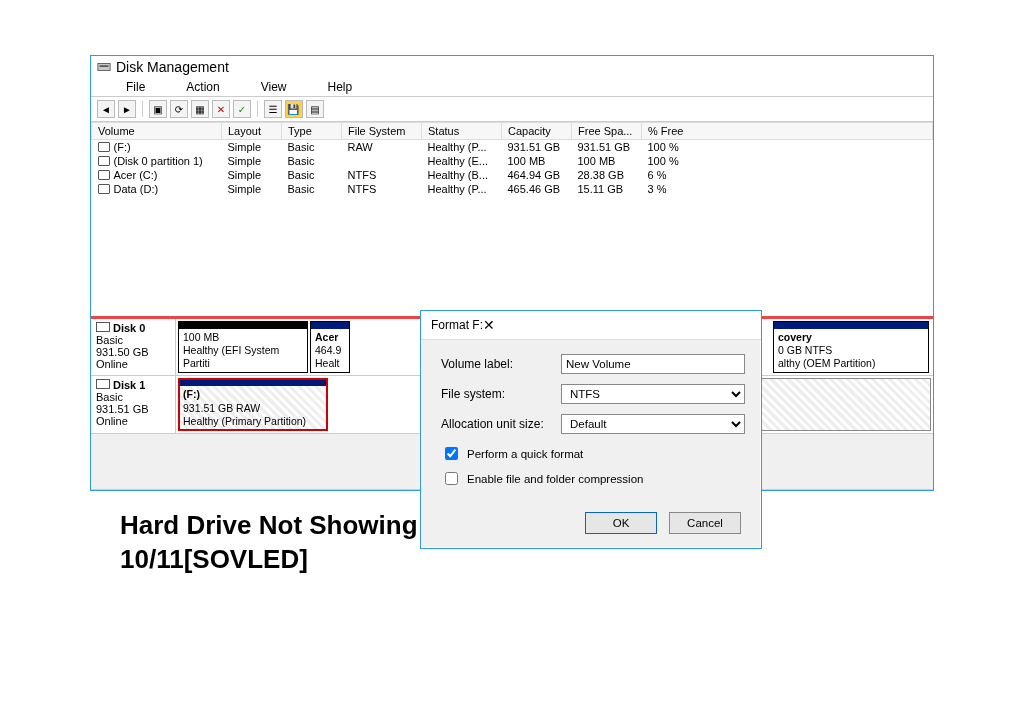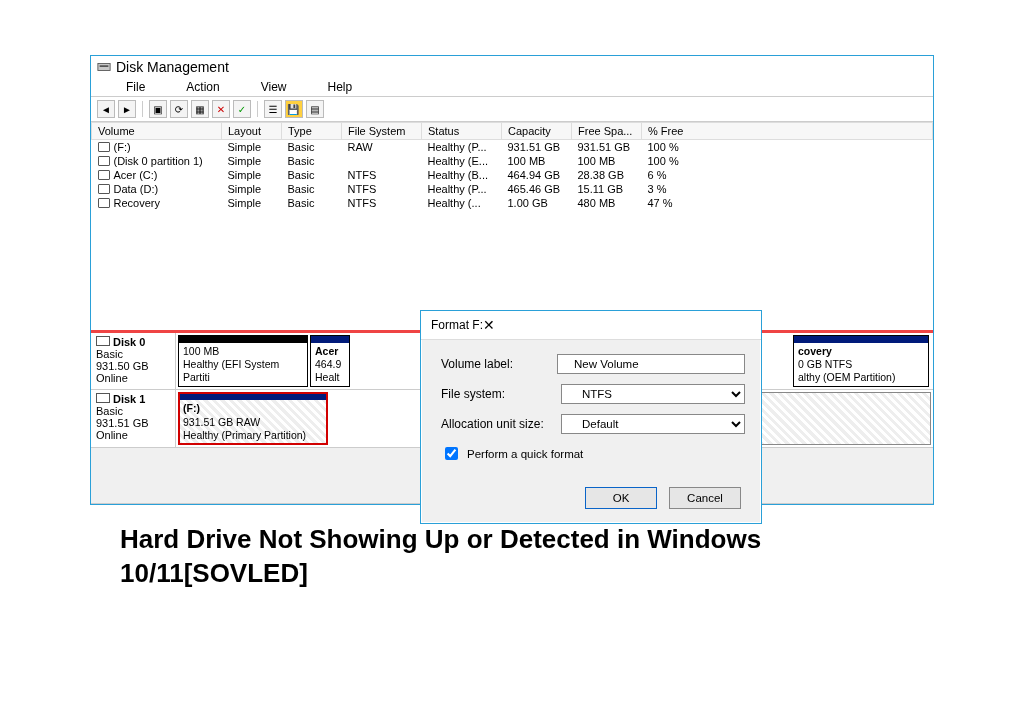--- a/index.html
+++ b/index.html
@@ -30,21 +30,21 @@
   .part.raw .body { background: repeating-linear-gradient(45deg, #eee, #eee 3px, #fff 3px, #fff 6px); }
   .part.red { outline: 2px solid #d10000; outline-offset: -2px; }
   .cdrow .disk-parts { background: #f0f0f0; }
   
   .dialog { position: absolute; left: 420px; top: 310px; width: 342px; border: 1px solid #2aa0d8; background: #f0f0f0; box-shadow: 0 0 0 1px #fff inset; z-index: 10; }
   .dlg-title { display: flex; justify-content: flex-start; align-items: center; background: #fff; padding: 6px 10px; font-size: 12px; border-bottom: 1px solid #ddd; }
   .dlg-close { font-size: 14px; cursor: default; }
   .dlg-body { padding: 14px 16px 4px 20px; }
   .dlg-row { display: flex; align-items: center; margin-bottom: 10px; }
   .dlg-row label { width: 120px; font-size: 12px; }
-  .dlg-row input[type=text], .dlg-row select { flex: 1; height: 20px; border: 1px solid #888; font-size: 11.5px; padding: 0 16px; background: #fff; font-family: inherit; }
+  .dlg-row input[type=text], .dlg-row select { flex: 1; height: 20px; border: 1px solid #888; font-size: 11.5px; padding: 0 4px; background: #fff; font-family: inherit; }
   .dlg-chk { display: flex; align-items: center; margin: 6px 0 6px 0; font-size: 11.5px; gap: 6px; }
   .dlg-chk input { width: 13px; height: 13px; }
   .dlg-buttons { display: flex; justify-content: flex-end; gap: 12px; padding: 14px 20px; }
   .dlg-buttons button { width: 72px; height: 22px; border: 1px solid #888; background: #e6e6e6; font-size: 11.5px; font-family: inherit; }
   .dlg-buttons button.primary { border: 1.5px solid #0a64c8; }
   .headline { margin: 18px 30px 0 30px; font-size: 26px; font-weight: 700; line-height: 1.3; }
   .hatch { position:absolute; right:2px; top:2px; bottom:2px; width:180px; border:1px solid #888; background: repeating-linear-gradient(45deg,#eee,#eee 3px,#fff 3px,#fff 6px); }
 </style>
 </head>
 <body>
@@ -129,30 +129,20 @@
           <tr>
             <td><span class="vol-icon"></span>Data (D:)</td>
             <td>Simple</td>
             <td>Basic</td>
             <td>NTFS</td>
             <td>Healthy (P...</td>
             <td>465.46 GB</td>
             <td>15.11 GB</td>
             <td>3 %</td>
           </tr>
-          <tr>
-            <td><span class="vol-icon"></span>Recovery</td>
-            <td>Simple</td>
-            <td>Basic</td>
-            <td>NTFS</td>
-            <td>Healthy (...</td>
-            <td>1.00 GB</td>
-            <td>480 MB</td>
-            <td>47 %</td>
-          </tr>
         </tbody>
     </table>
     <div class="spacer-row"></div>
 
     <div class="disk-area">
 
       <div class="disk-row">
         <div class="disk-label">
           <span class="disk-ico"></span><b>Disk 0</b><br>
           <span>Basic</span><br>
@@ -162,21 +152,21 @@
         <div class="disk-parts">
           <div class="part" style="width:130px">
             <div class="bar" style="background:#000"></div>
             <div class="body"><span>100 MB</span><br><span>Healthy (EFI System Partiti</span></div>
           </div>
           <div class="part" style="width:40px">
             <div class="bar"></div>
             <div class="body"><b>Acer</b><br><span>464.9</span><br><span>Healt</span></div>
           </div>
           <div style="flex:1"></div>
-          <div class="part" style="width:136px">
+          <div class="part" style="width:156px">
             <div class="bar"></div>
             <div class="body"><b>covery</b><br><span>0 GB NTFS</span><br><span>althy (OEM Partition)</span></div>
           </div>
         </div>
       </div>
 
       <div class="disk-row">
         <div class="disk-label">
           <span class="disk-ico"></span><b>Disk 1</b><br>
           <span>Basic</span><br>
@@ -213,20 +203,24 @@
         <select><option>NTFS</option></select>
       </div>
       <div class="dlg-row">
         <label>Allocation unit size:</label>
         <select><option>Default</option></select>
       </div>
       <div class="dlg-chk">
         <input type="checkbox" checked="" style="">
         <span>Perform a quick format</span>
       </div>
+      <div class="dlg-chk">
+        <input type="checkbox" style="">
+        <span>Enable file and folder compression</span>
+      </div>
     </div>
     <div class="dlg-buttons">
       <button class="primary">OK</button>
       <button>Cancel</button>
     </div>
   </div>
 
   <div class="headline">Hard Drive Not Showing Up or Detected in Windows 10/11[SOVLED]</div>
 </div>
 

